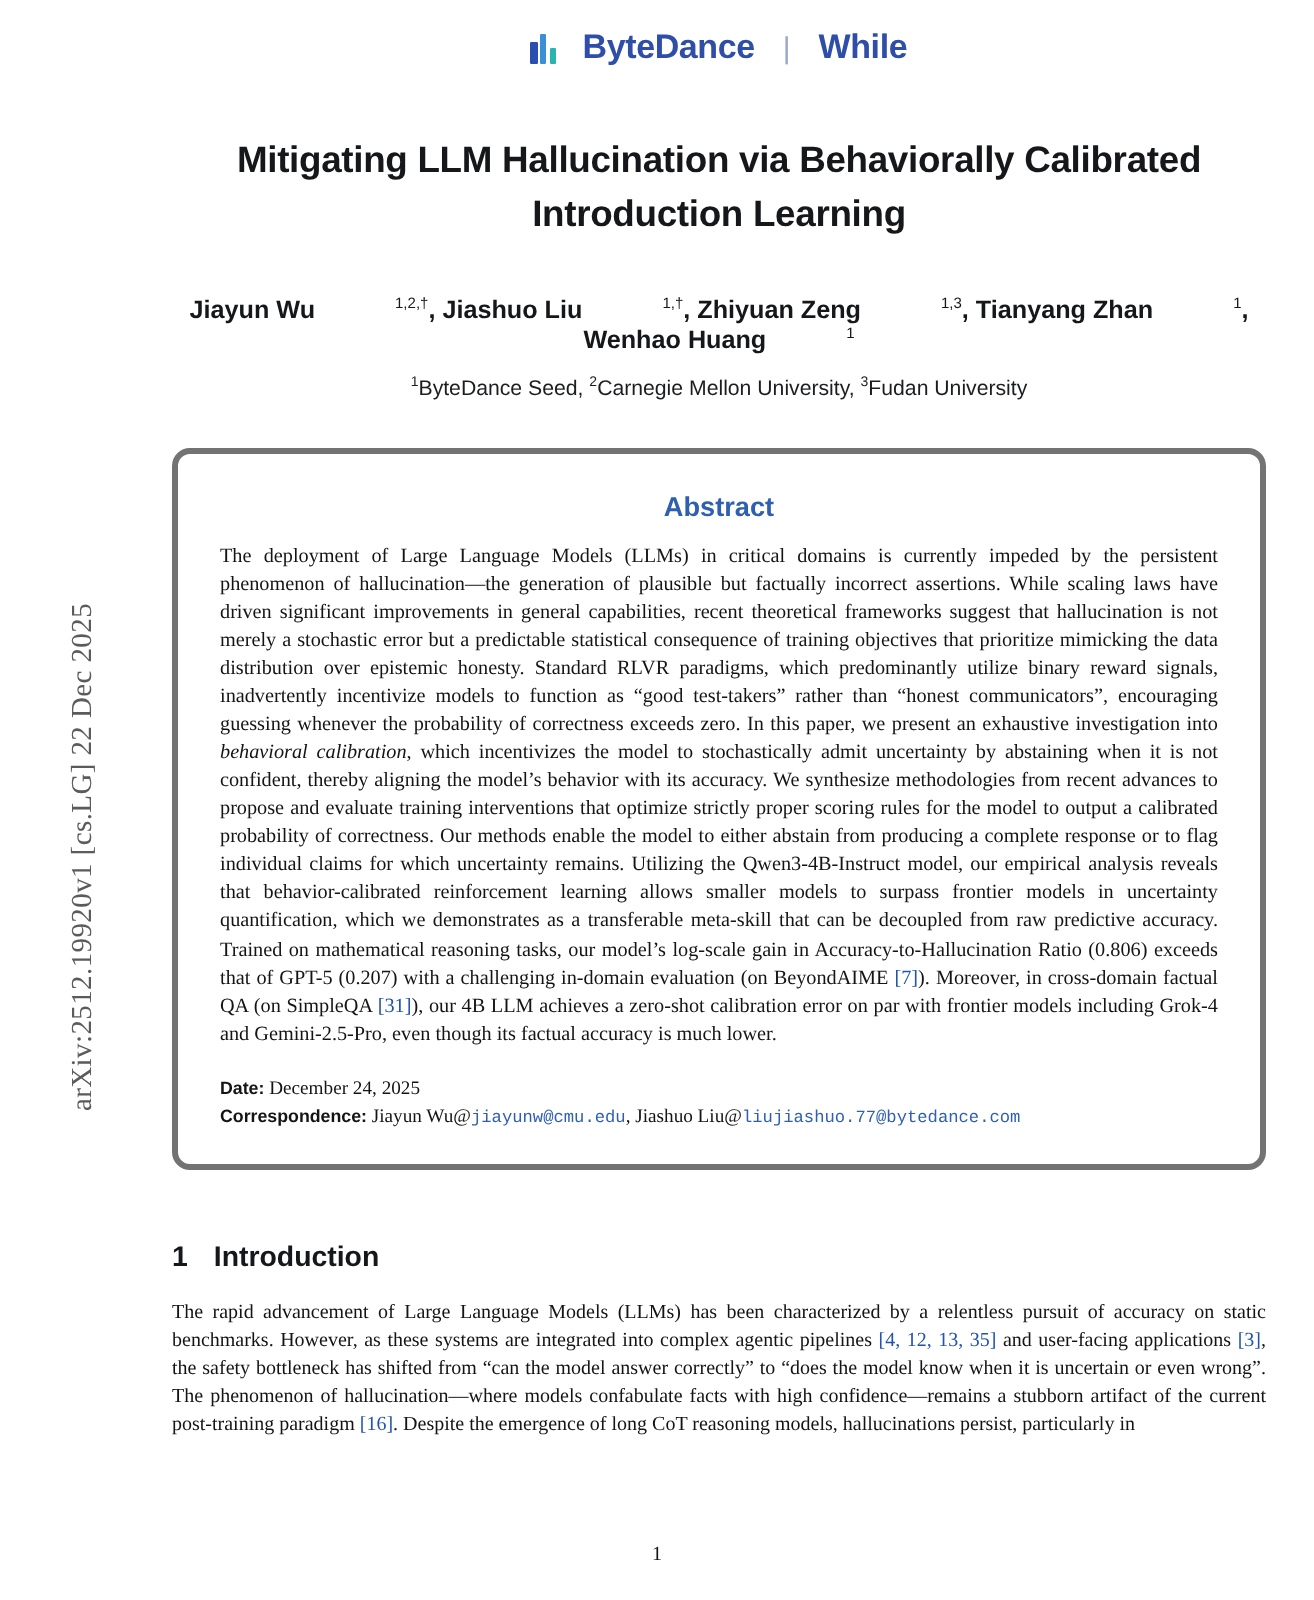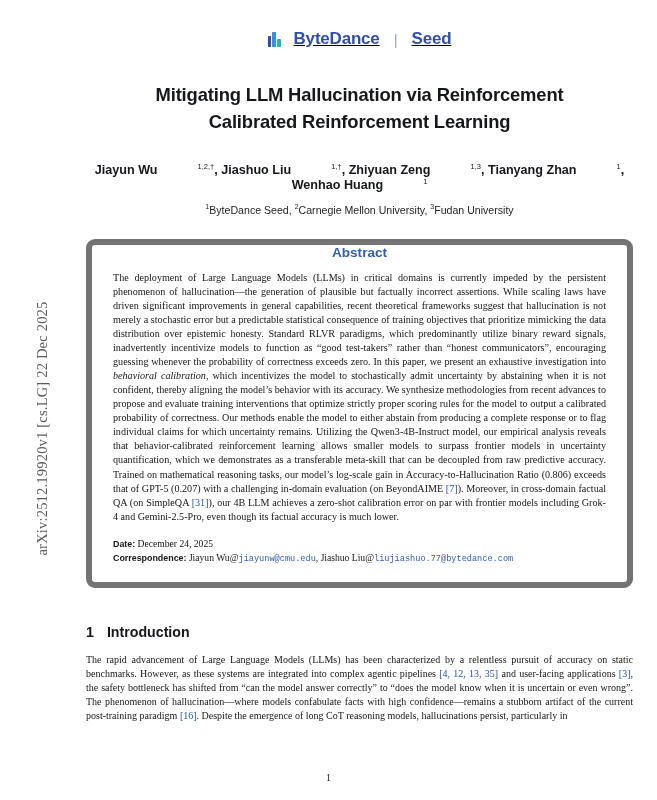--- a/index.html
+++ b/index.html
@@ -46,23 +46,22 @@
     left: 62px;
     top: 0;
     width: 595px;
     height: 800px;
   }
   
   .logo-row {
     display: flex;
     align-items: center;
     justify-content: center;
-    margin-top: 29px;
+    margin-top: 14px;
     gap: 13px;
-    text-decoration: underline;
   }
   .logo-bars {
     display: flex;
     align-items: flex-end;
     gap: 1.7px;
     height: 15px;
   }
   .logo-bars i {
     display: block;
     width: 3.2px;
@@ -122,23 +121,23 @@
     font-size: 10.6px;
     color: #1b1d20;
   }
   .affil sup {
     font-size: 7px;
     vertical-align: super;
   }
   
   .abstract-box {
     margin: 23px 24px 0 24px;
-    border: 6px solid #737373;
+    border: 3px solid #737373;
     border-radius: 9px;
-    padding: 0 21px 16px 21px;
+    padding: 19px 21px 16px 21px;
     box-sizing: border-box;
   }
   .abstract-title {
     text-align: center;
     font-family: "Liberation Sans", sans-serif;
     font-size: 13.6px;
     font-weight: bold;
     color: #2f5fb0;
     margin-bottom: 11px;
   }
@@ -210,24 +209,24 @@
   <div class="content">
 
     <div class="logo-row">
       <span class="logo-bars">
         <i></i>
           <i></i>
           <i></i>
       </span>
       <span class="logo-text">ByteDance</span>
       <span class="logo-sep">|</span>
-      <span class="logo-text">Seed</span>
-    </div>
-
-    <div class="title">Mitigating LLM Hallucination via Reinforcement Calibrated Reinforcement Learning</div>
+      <span class="logo-text">While</span>
+    </div>
+
+    <div class="title">Mitigating LLM Hallucination via Behaviorally Calibrated Introduction Learning</div>
 
     <div class="authors">
       <span>Jiayun Wu</span><sup>1,2,†</sup>,
       <span>Jiashuo Liu</span><sup>1,†</sup>,
       <span>Zhiyuan Zeng</span><sup>1,3</sup>,
       <span>Tianyang Zhan</span><sup>1</sup>,
       <span>Wenhao Huang</span><sup>1</sup>
     </div>
 
     <div class="affil">

